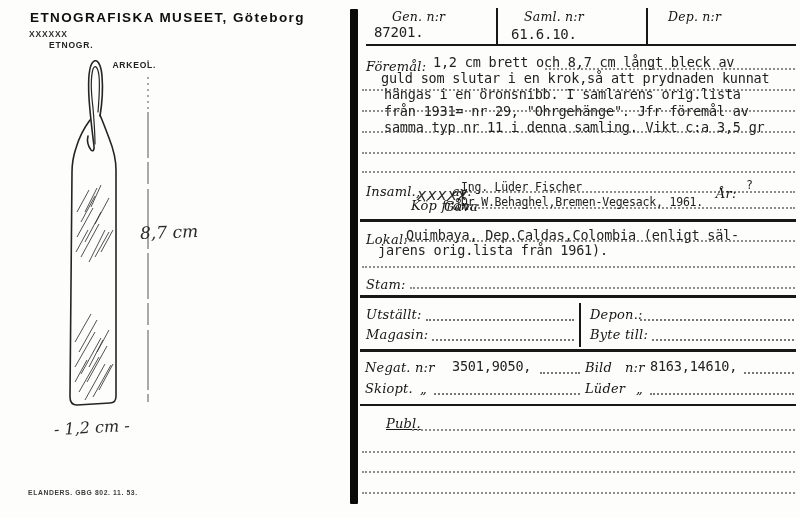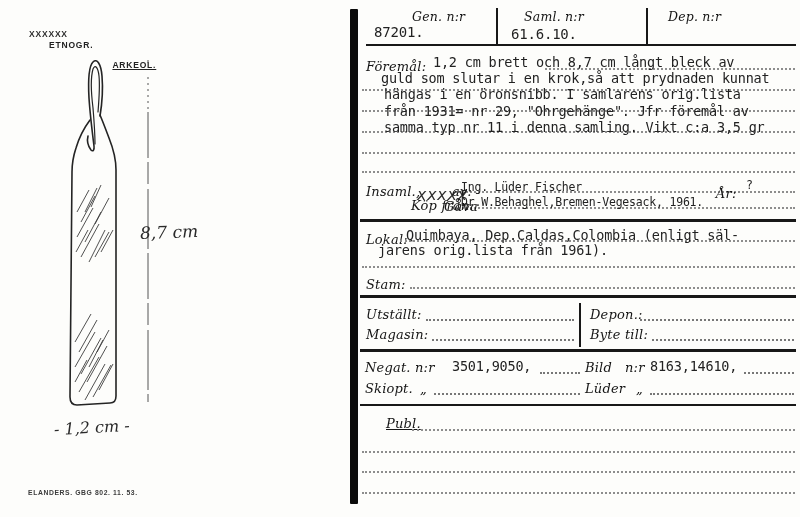--- a/index.html
+++ b/index.html
@@ -48,27 +48,28 @@
   .imprint{
     font-family:"Liberation Sans",sans-serif;font-weight:700;font-size:6.8px;
     letter-spacing:.6px;color:#3b3b3b;white-space:pre;
   }
 </style>
 </head>
 <body>
 
 <div class="card">
 
+  <div class="abs hdr" style="left:30px;top:10px;">ETNOGRAFISKA MUSEET, Göteborg</div>
 
   <div class="abs" style="left:30px;top:30px;">
     <span class="strikewrap subhdr">
       <span>ETNOGR.</span>
       <span class="xover subhdr">XXXXXX</span>
     </span>
-    <span class="subhdr" style="margin-left:14px;text-decoration:underline;">ARKEOL.</span>
+    <span class="subhdr" style="margin-left:14px;">ARKEOL.</span>
   </div>
 
   <svg class="abs" style="left:55px;top:52px;" width="150" height="360" viewBox="0 0 150 360">
     <g fill="none" stroke="#242424" stroke-width="1.6" stroke-linecap="round">
 
       <path d="M 35,68 C 29,76 24,86 21,96 C 18,105 17,112 17,120 L 15,345 C 15,350 17,353 22,353 L 55,351 C 59,351 61,348 61,344 L 61,118 C 61,108 58,96 54,86 C 51,78 48,70 45,63"></path>
 
       <path d="M 45,64 C 47,52 48,36 47,24 C 46,12 42,6 38,10 C 34,14 33,28 34,46 C 35,62 37,78 39,94 C 39.5,98 38,100 36,98 C 33,94 32,88 33,84"></path>
 
       <path d="M 43,60 C 44,48 45,34 44,24 C 43,15 40,12 38,17 C 36,24 36,40 38,56 C 39,68 40,82 40,92" stroke-width="1.2"></path>
@@ -111,21 +112,21 @@
     </g>
   </svg>
 
   <div class="abs hand" style="left:140px;top:222px;transform:rotate(-2deg);">8,7 cm</div>
   <div class="abs hand" style="left:54px;top:418px;font-size:16px;transform:rotate(-3deg);">- 1,2 cm -</div>
 
   <div class="abs imprint" style="left:28px;top:489px;">ELANDERS. GBG 802. 11. 53.</div>
 
   <div class="abs bar" style="left:350px;top:9px;width:8px;height:495px;"></div>
 
-  <div class="abs lbl sm" style="left:412px;top:9px;text-align:center;">Gen. n:r</div>
+  <div class="abs lbl sm" style="left:392px;top:9px;text-align:center;">Gen. n:r</div>
   <div class="abs typ num" style="left:374px;top:24px;">87201.</div>
   <div class="abs vline" style="left:496px;top:8px;height:36px;"></div>
   <div class="abs lbl sm" style="left:524px;top:9px;">Saml. n:r</div>
   <div class="abs typ num" style="left:511px;top:26px;">61.6.10.</div>
   <div class="abs vline" style="left:646px;top:8px;height:36px;"></div>
   <div class="abs lbl sm" style="left:668px;top:9px;">Dep. n:r</div>
   <div class="abs solid" style="left:366px;top:44px;width:430px;"></div>
 
   <div class="abs lbl" style="left:366px;top:59px;">Föremål:</div>
   <div class="abs rule" style="left:545px;top:68px;width:250px;"></div>

